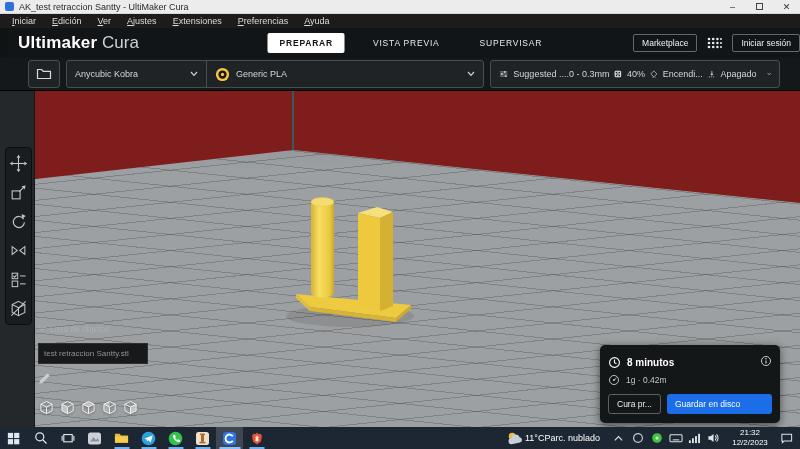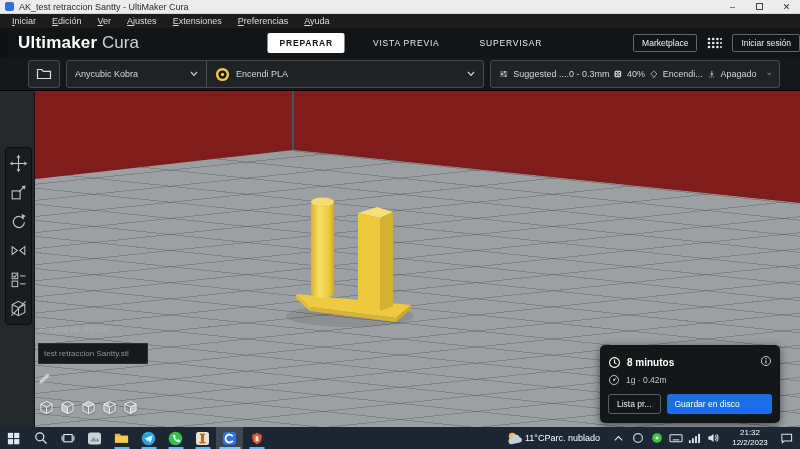--- a/index.html
+++ b/index.html
@@ -154,21 +154,21 @@
         <svg width="8" height="6" viewBox="0 0 8 6">
             <polyline points="1,1 4,4.4 7,1" fill="none" stroke="#cfd3d5" stroke-width="1.2"></polyline>
           </svg>
       </div>
       <div class="material-sec">
         <svg width="15" height="15" viewBox="0 0 16 16">
           <circle cx="8" cy="8" r="7" fill="#f5c73f"></circle>
             <circle cx="8" cy="8" r="4.4" fill="#141718"></circle>
             <circle cx="8" cy="8" r="1.8" fill="#f5c73f"></circle>
         </svg>
-        <span class="cfg-label">Encendi PLA</span>
+        <span class="cfg-label">Generic PLA</span>
         <span class="sec-spacer"></span>
         <svg width="8" height="6" viewBox="0 0 8 6">
             <polyline points="1,1 4,4.4 7,1" fill="none" stroke="#cfd3d5" stroke-width="1.2"></polyline>
           </svg>
       </div>
     </div>
     <div class="cfg-box settings-box">
       <svg width="17" height="14" viewBox="0 0 18 14">
         <g stroke="#d3d7d9" stroke-width="1.2">
             <line x1="2" y1="3" x2="16" y2="3"></line>
@@ -381,21 +381,21 @@
       </div>
       <div class="pp-row" style="margin-top:3px;">
         <svg width="12" height="12" viewBox="0 0 14 14">
             <circle cx="7" cy="7" r="5.3" fill="none" stroke="#c2c7c9" stroke-width="1.1"></circle>
             <circle cx="7" cy="7" r="1.2" fill="#c2c7c9"></circle>
             <line x1="7" y1="7" x2="10" y2="4.4" stroke="#c2c7c9" stroke-width="1.1"></line>
           </svg>
         <span class="pp-usage">1g · 0.42m</span>
       </div>
       <div class="pp-buttons">
-        <button class="btn-preview">Lista pr...</button>
+        <button class="btn-preview">Cura pr...</button>
         <button class="btn-save">Guardar en disco</button>
       </div>
     </div>
   </div>
 
   <div class="taskbar">
     <div class="tb-slot">
       <svg width="13" height="13" viewBox="0 0 15 15">
           <g fill="#dfe8f0">
             <rect x="1" y="1" width="6" height="6"></rect>

